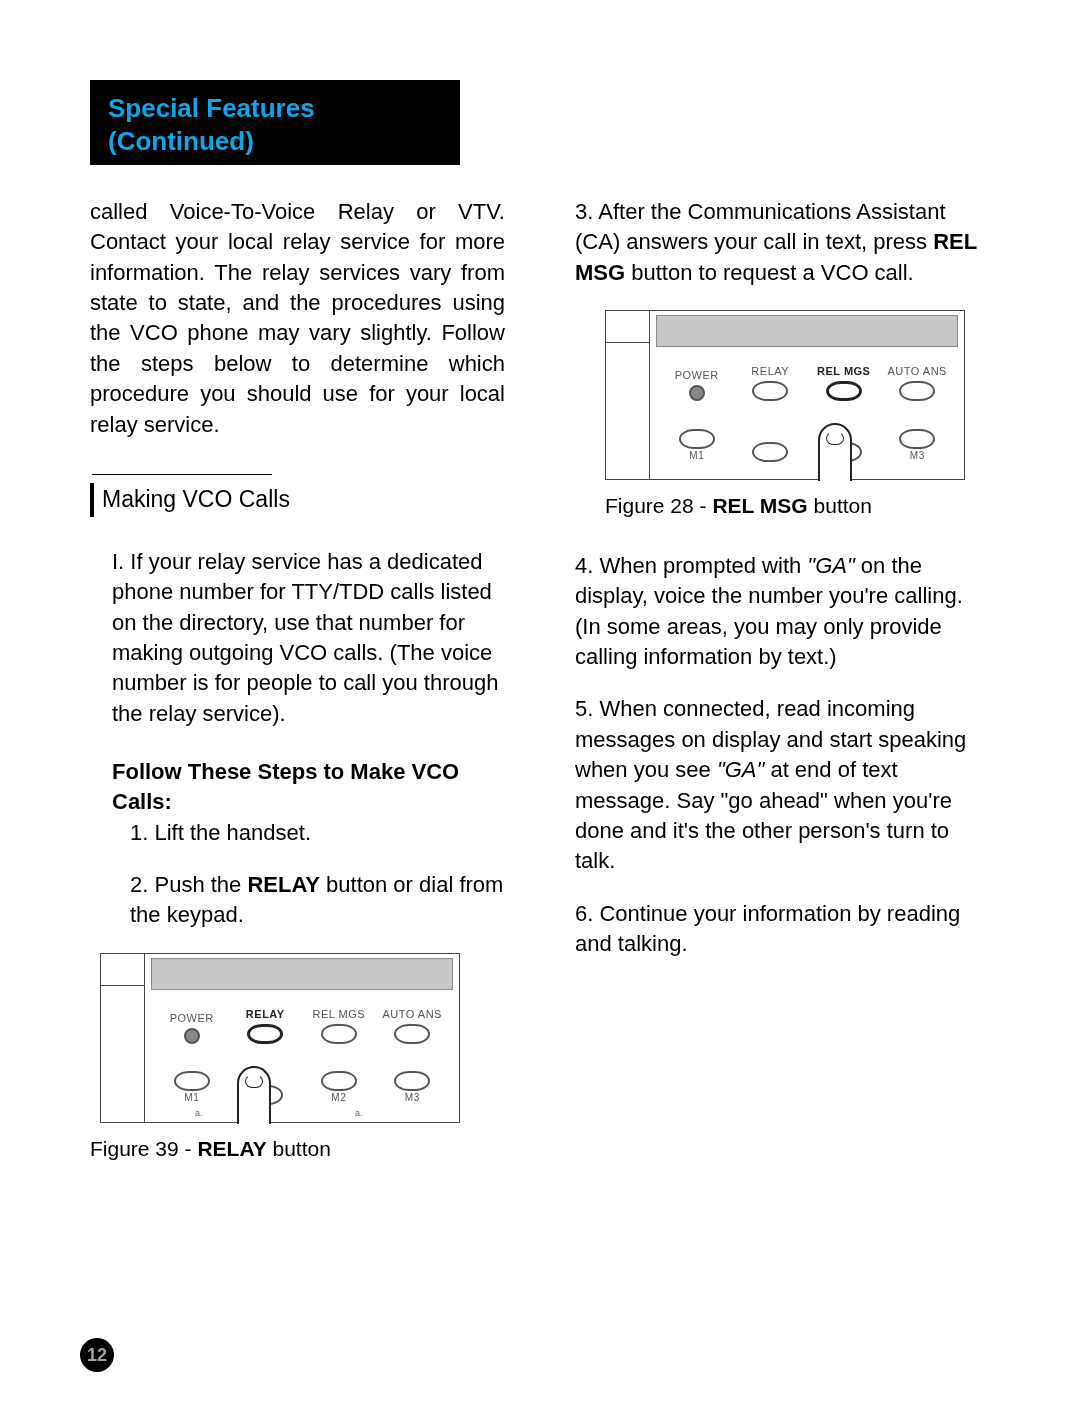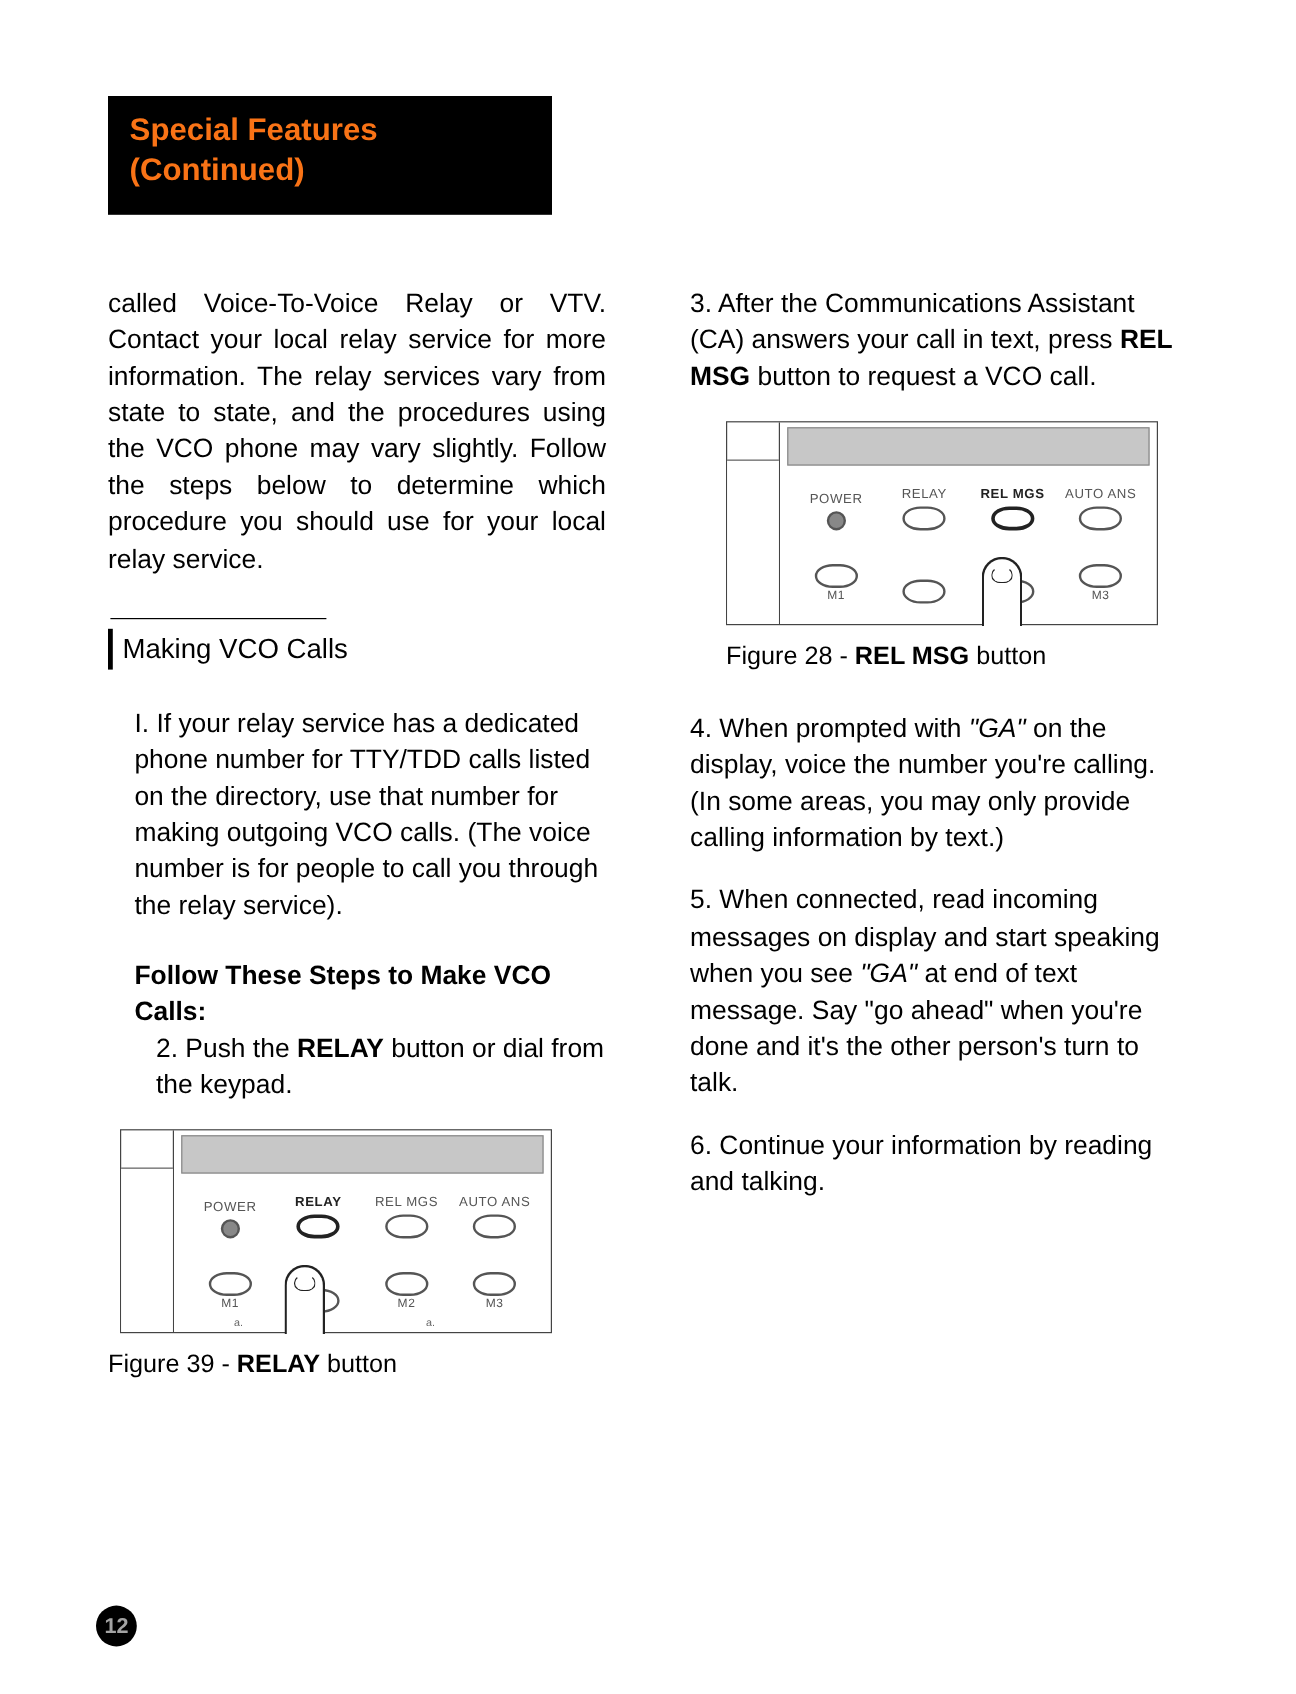--- a/index.html
+++ b/index.html
@@ -1,19 +1,19 @@
 <!DOCTYPE html>
 <html><head>
 <meta charset="utf-8">
 <style>
   * { box-sizing: border-box; margin: 0; padding: 0; }
   html, body { width: 1080px; height: 1412px; background: #fff; font-family: Arial, Helvetica, sans-serif; color: #000; }
   .page { position: relative; width: 1080px; height: 1412px; padding: 80px 90px 60px 90px; }
-  .header-bar { background: #000; color: #f97316; font-weight: bold; font-size: 26px; line-height: 1.25; padding: 12px 18px 22px 18px; width: 370px; }
-  .columns { display: flex; gap: 70px; margin-top: 59px; }
+  .header-bar { background: #000; color: #0ea5e9; font-weight: bold; font-size: 26px; line-height: 1.25; padding: 12px 18px 8px 18px; width: 370px; }
+  .columns { display: flex; gap: 70px; margin-top: 32px; }
   .col { flex: 1; font-size: 22px; line-height: 1.38; }
   .para { text-align: justify; margin-bottom: 28px; }
   .para-left { text-align: left; margin-bottom: 28px; }
   .section-rule { border: none; border-top: 1px solid #000; width: 180px; margin-left: 2px; margin-top: 34px; }
   .section-title-wrap { display: flex; align-items: center; margin-top: 8px; margin-bottom: 30px; }
   .section-tick { width: 4px; height: 34px; background: #000; margin-right: 8px; }
   .section-title { font-weight: normal; font-size: 23px; }
   .indent { margin-left: 22px; }
   .indent2 { margin-left: 40px; }
   .step { margin-bottom: 22px; }
@@ -58,20 +58,23 @@
       <hr class="section-rule">
       <div class="section-title-wrap">
         <div class="section-tick"></div>
         <div class="section-title">Making VCO Calls</div>
       </div>
 
       <p class="para-left indent">I. If your relay service has a dedicated phone number for TTY/TDD calls listed on the directory, use that number for making outgoing VCO calls. (The voice number is for people to call you through the relay service).</p>
 
       <p class="indent"><span class="bold">Follow These Steps to Make VCO Calls:</span></p>
 
+      <p class="indent2 step">
+        <span class="num">1. </span><span>Lift the handset.</span>
+      </p>
 
       <p class="indent2 step">
         <span class="num">2. </span><span>Push the </span><span class="bold">RELAY</span><span> button or dial from the keypad.</span>
       </p>
 
       <div class="device">
         <div class="dev-left">
           <div class="dev-left-top"></div>
           <div class="dev-left-rest"></div>
         </div>

